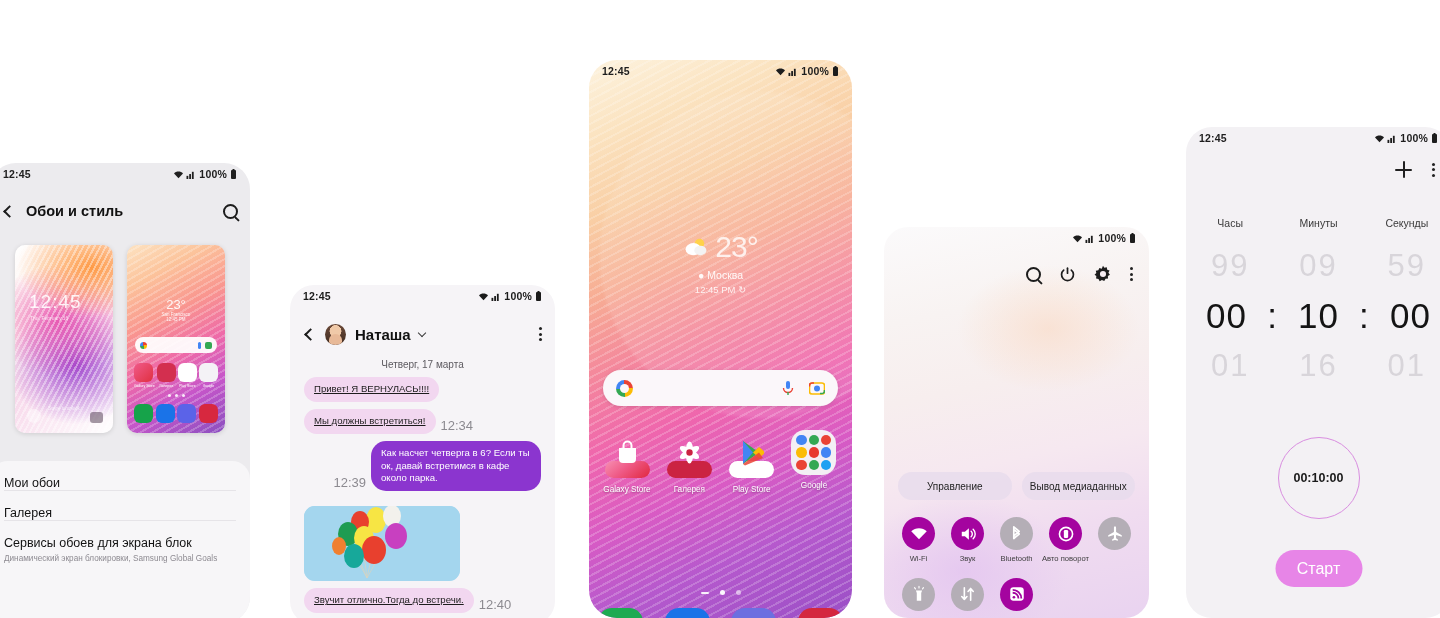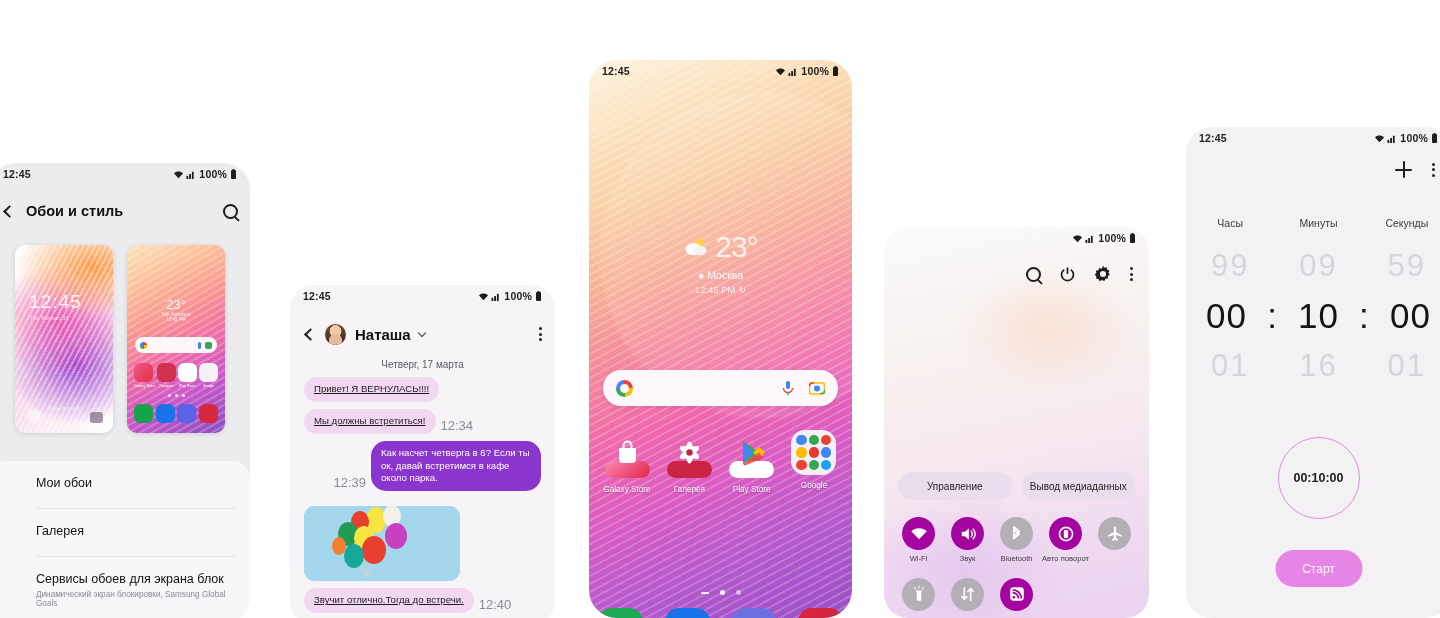--- a/index.html
+++ b/index.html
@@ -83,21 +83,21 @@
   .tb-search{ position:absolute; left:8px; right:8px; top:92px; height:16px; border-radius:9px; background:rgba(255,255,255,.93);
               display:flex; align-items:center; padding:0 5px; justify-content:space-between;}
   .tb-icons{ position:absolute; left:7px; right:7px; top:118px; display:flex; justify-content:space-between; }
   .tb-ic { width:19px; height:19px; border-radius:6px; }
   .tb-lbl { font-size:3.6px; color:#fff; text-align:center; margin-top:2px; display:block;}
   .tb-dock{ position:absolute; left:7px; right:7px; bottom:10px; display:flex; justify-content:space-between; }
   .tb-pgdots{ position:absolute; left:0; right:0; bottom:36px; display:flex; gap:4px; justify-content:center;}
   .tb-pgdots i{ width:3px; height:3px; border-radius:50%; background:rgba(255,255,255,.85); display:block;}
 
   #p1 .list { position: absolute; left:0; right:0; top: 298px; bottom:0; background:#f7f6f8; border-radius:18px 18px 0 0; padding: 0 14px; }
-  .li { border-bottom: 1px solid #e6e4e8; padding: 15px 0 18px; margin-left: 32px; }
+  .li { border-bottom: 1px solid #e6e4e8; padding: 15px 0 0; }
   .li:last-child { border-bottom: none; }
   .li .t { font-size: 12.5px; color:#121212; }
   .li .s { font-size: 8.2px; color:#8d8a91; margin-top: 4px; }
 
   
   #p2 {
     left: 290px; top: 285px; width: 265px; height: 340px;
     background: #f6f4f7;
     border-radius: 24px;
   }
@@ -202,21 +202,21 @@
   .tm-wheel { position:absolute; left:0; right:0; top:115px; }
   .tm-row { display:flex; align-items:center; justify-content:center; }
   .tm-row span { flex:1; text-align:center; }
   .tm-prev, .tm-next { font-size:31px; color:#d8d5da; font-weight:400; letter-spacing:2px; height:48px; line-height:48px; }
   .tm-cur { font-size:35px; color:#141414; font-weight:400; letter-spacing:1px; height:52px; line-height:52px;}
   .tm-cur .sep { color:#141414; }
   .tm-circle { position:absolute; left:50%; top:310px; transform:translateX(-50%); width:82px; height:82px; border-radius:50%;
                border:1.6px solid #d98ee0; display:flex; align-items:center; justify-content:center;
                font-size:12.5px; color:#1a1a1a; font-weight:700;}
   .tm-start { position:absolute; left:50%; top:423px; transform:translateX(-50%); width:87px; height:37px; border-radius:19px;
-              background:#e785e7; color:#fff; font-size:12px; display:flex; align-items:center; justify-content:center;}
+              background:#e785e7; color:#fff; font-size:16px; display:flex; align-items:center; justify-content:center;}
 </style>
 </head>
 <body>
 
 <div class="stage">
 
   <div class="phone" id="p1">
     <div class="statusbar">
       <span>12:45</span>
       <span class="sb-right">

